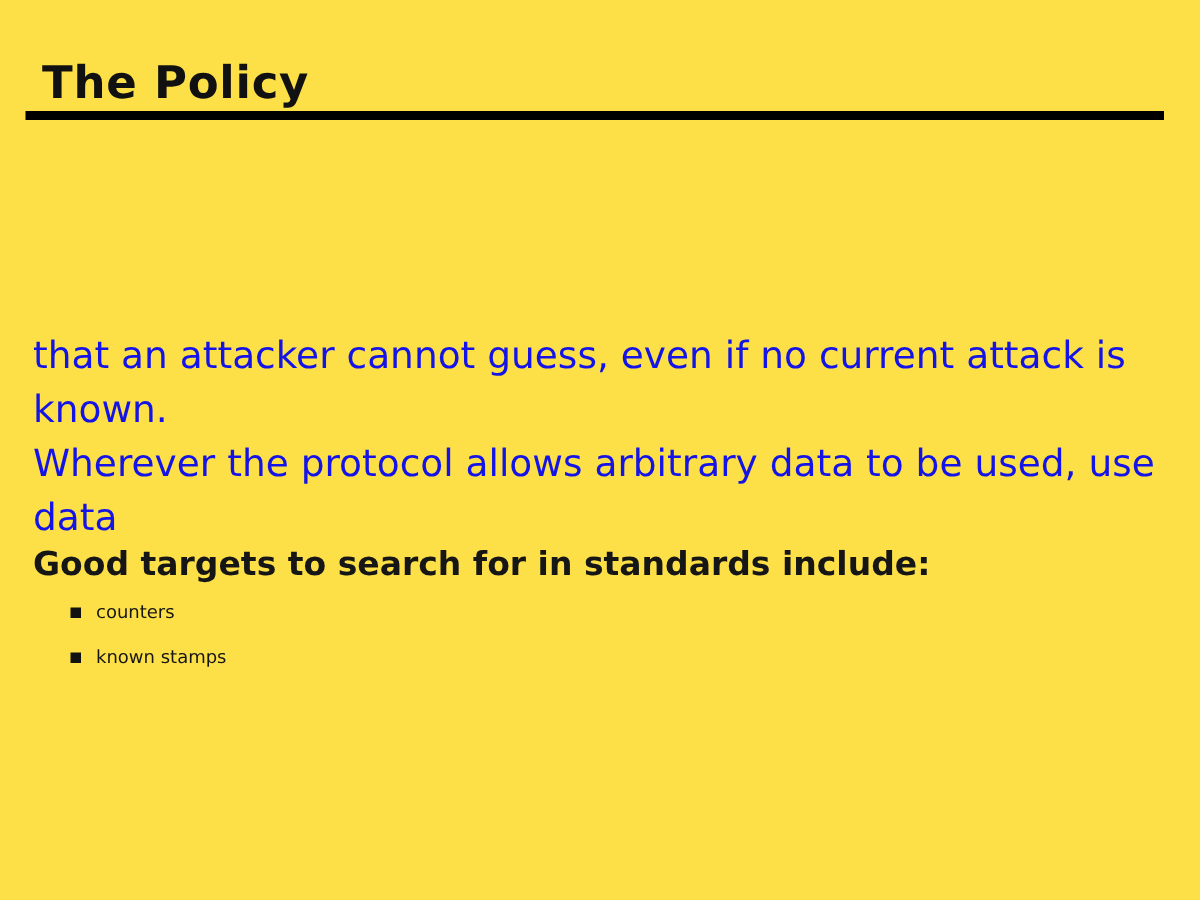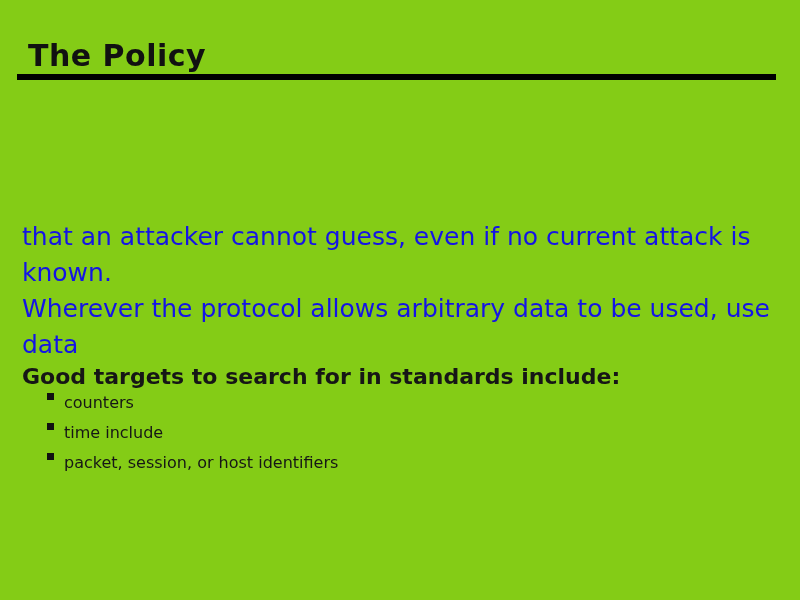--- a/index.html
+++ b/index.html
@@ -6,21 +6,21 @@
     margin: 0;
     padding: 0;
   }
   body {
     font-family: "DejaVu Sans", sans-serif;
   }
   .slide {
     position: relative;
     width: 800px;
     height: 600px;
-    background: #84cc16;
+    background: #fde047;
     overflow: hidden;
   }
   .slide-title {
     position: absolute;
     left: 28px;
     top: 38px;
     margin: 0;
     font-size: 30px;
     font-weight: 600;
     color: #111111;
@@ -60,23 +60,23 @@
   .targets-list {
     position: absolute;
     left: 47px;
     top: 393px;
     margin: 0;
     padding: 0;
     list-style: none;
   }
   .targets-item {
     display: flex;
-    align-items: flex-start;
+    align-items: center;
     height: 30px;
-    font-size: 16px;
+    font-size: 12px;
     font-weight: 500;
     color: #161616;
   }
   .bullet-square {
     display: inline-block;
     width: 7px;
     height: 7px;
     background: #111111;
     margin-right: 10px;
     flex: 0 0 auto;
@@ -98,21 +98,17 @@
 
   <p class="targets-heading">Good targets to search for in standards include:</p>
 
   <ul class="targets-list">
     <li class="targets-item">
       <span class="bullet-square"></span>
       <span>counters</span>
     </li>
     <li class="targets-item">
       <span class="bullet-square"></span>
-      <span>time include</span>
-    </li>
-    <li class="targets-item">
-      <span class="bullet-square"></span>
-      <span>packet, session, or host identifiers</span>
+      <span>known stamps</span>
     </li>
   </ul>
 
 </div>
 
 </body></html>

